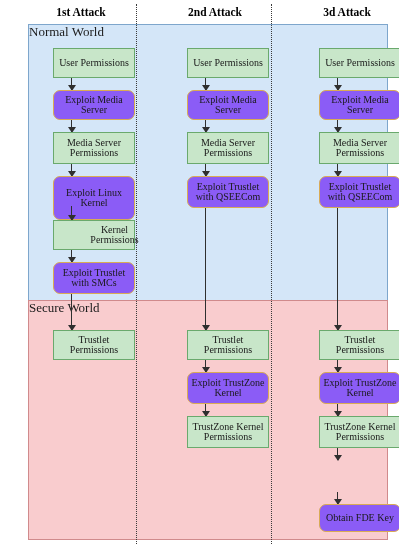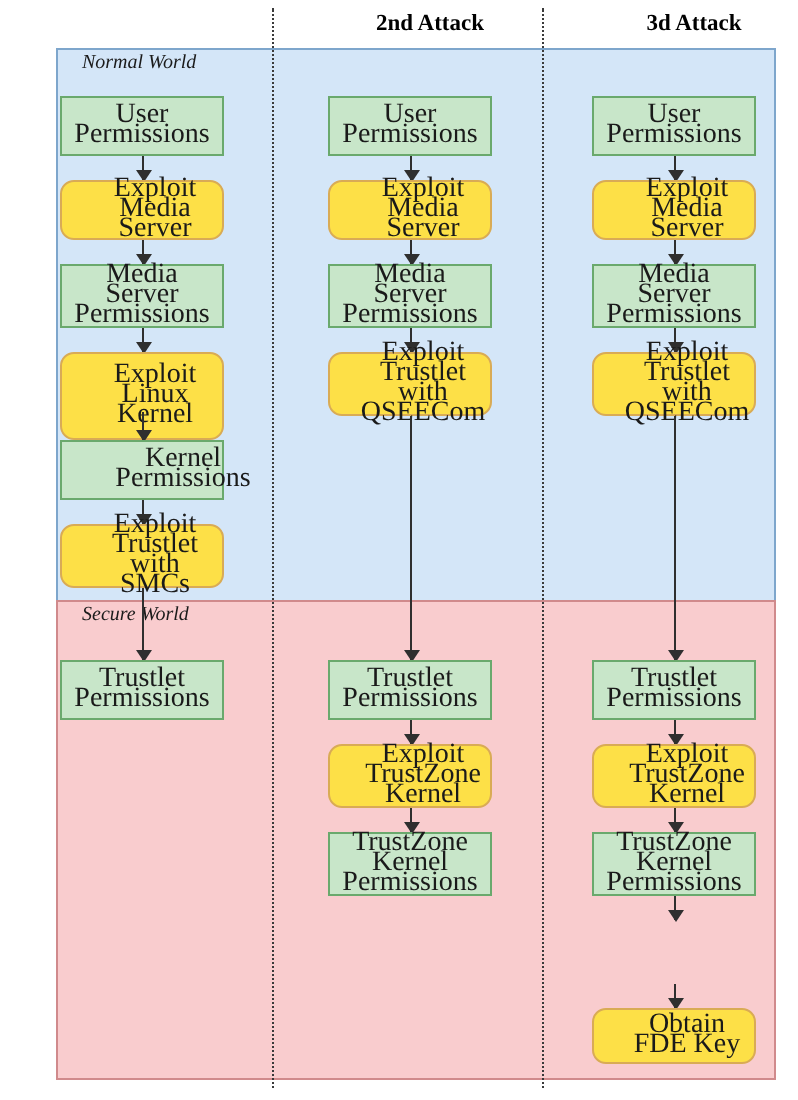--- a/index.html
+++ b/index.html
@@ -34,27 +34,26 @@
     border-bottom: none;
   }
   .world-secure {
     top: 300px;
     height: 240px;
     background: #f9ccce;
     border: 1px solid #d08a8c;
   }
   .world-label {
     position: absolute;
-    left: 12px;
+    left: 0;
     top: 1px;
-    font-size: 10px;
+    font-size: 13px;
     color: #1b1b1b;
     line-height: 12px;
     white-space: nowrap;
-    font-style: italic;
   }
 
   
   .col-header {
     position: absolute;
     top: 4px;
     font-size: 11.5px;
     font-weight: bold;
     color: #000000;
     text-align: center;
@@ -71,35 +70,35 @@
   }
 
   
   .node {
     position: absolute;
     box-sizing: border-box;
     display: flex;
     align-items: center;
     justify-content: center;
     text-align: center;
-    font-size: 14px;
+    font-size: 10px;
     line-height: 10px;
     color: #1a1a1a;
     padding: 2px 3px;
+    margin-left: 23px;
   }
   .node.state {
     background: #c8e6c9;
     border: 1px solid #6aa96d;
     border-radius: 0;
   }
   .node.exploit {
-    background: #fde047;
+    background: #8b5cf6;
     border: 1px solid #d9ab55;
     border-radius: 7px;
-    padding-left: 16px;
   }
 
   
   .arrow {
     position: absolute;
     width: 0;
     border-left: 1.3px solid #2f2f2f;
   }
   .arrow::after {
     content: "";
@@ -118,20 +117,21 @@
 
 <div id="diagram">
 
   <div class="world-band world-normal">
     <span class="world-label">Normal World</span>
   </div>
   <div class="world-band world-secure">
     <span class="world-label">Secure World</span>
   </div>
 
+  <div class="col-header" style="left:26px; width:110px;">1st Attack</div>
   <div class="col-header" style="left:160px; width:110px;">2nd Attack</div>
   <div class="col-header" style="left:292px; width:110px;">3d Attack</div>
 
   <div class="divider" style="left:136px;"></div>
   <div class="divider" style="left:271px;"></div>
 
   <div class="node state" style="left:30px;  top:48px;  width:82px; height:30px;">User Permissions</div>
   <div class="arrow" style="left:71px; top:78px; height:12px;"></div>
 
   <div class="node exploit" style="left:30px;  top:90px;  width:82px; height:30px;">Exploit Media Server</div>

